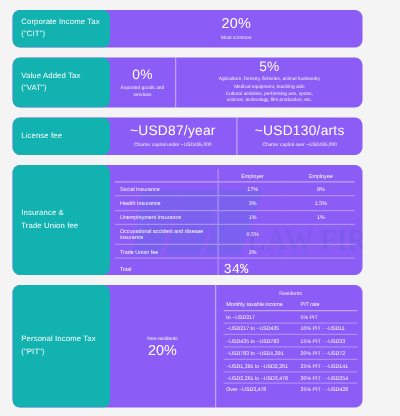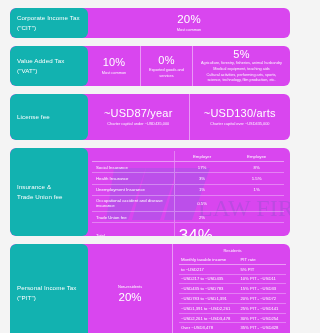--- a/index.html
+++ b/index.html
@@ -10,21 +10,21 @@
     -webkit-font-smoothing:antialiased;
     overflow:hidden;
   }
   .sheet{position:relative;width:300px;height:333px;box-sizing:border-box;padding:8px 10px;}
 
   .card{
     position:relative;
     display:flex;
     border-radius:6px;
     overflow:hidden;
-    background:#d946ef;
+    background:#8b5cf6;
     margin-bottom:8px;
   }
   .label-pane{
     flex:0 0 78px;
     background:#12b2b0;
     border-radius:6px;
     display:flex;
     align-items:center;
     padding:6px 7px;
     box-sizing:border-box;
@@ -61,21 +61,21 @@
   .card-cit{height:30px;}
   .card-cit .vcol .big{font-size:11.5px;}
 
   
   .card-vat{height:40px;}
   .card-vat .vcol-narrow{flex:0 0 52px;}
   .card-vat .vcol-wide{flex:1 1 0;}
   .card-vat .vcol-wide .sub{font-size:3.8px;line-height:1.5;}
 
   
-  .card-lic{height:46px;}
+  .card-lic{height:30px;}
   .card-lic .vcol .big{font-size:11px;}
 
   
   .card-ins{height:88px;}
   .card-ins .label-pane{flex:0 0 78px;}
   .tbl{
     width:100%;
     border-collapse:collapse;
     color:#ffffff;
     font-size:4.3px;
@@ -88,21 +88,21 @@
     text-align:left;
     font-weight:400;
     vertical-align:middle;
     border-bottom:1px solid rgba(255,255,255,.32);
   }
   .tbl thead th{border-bottom:1px solid rgba(255,255,255,.45);}
   .tbl .c-name{width:44%;}
   .tbl .c-er,.tbl .c-ee{width:28%;text-align:center;}
   .tbl tbody tr:last-child td{border-bottom:none;}
   .tbl .colsep{border-left:1px solid rgba(255,255,255,.32);}
-  .total-val{font-size:17px;text-align:center;}
+  .total-val{font-size:11px;text-align:center;font-family:Liberation Mono, monospace;}
 
   .watermark{
     position:absolute;
     left:18px;top:10px;
     width:200px;height:70px;
     z-index:1;
     opacity:.16;
     pointer-events:none;
   }
 
@@ -159,24 +159,20 @@
   </div>
 
   <div class="card card-vat">
     <div class="label-pane">
       <div>
         <div>Value Added Tax</div>
         <div>("VAT")</div>
       </div>
     </div>
     <div class="body-pane">
-      <div class="vcol vcol-narrow">
-        <div class="big">10%</div>
-        <div class="sub">Most common</div>
-      </div>
       <div class="vcol vcol-narrow">
         <div class="big">0%</div>
         <div class="sub">Exported goods and services</div>
       </div>
       <div class="vcol vcol-wide">
         <div class="big">5%</div>
         <div class="sub">
           <div>Agriculture, forestry, fisheries, animal husbandry</div>
           <div>Medical equipment, teaching aids</div>
           <div>Cultural activities, performing arts, sports,</div>

